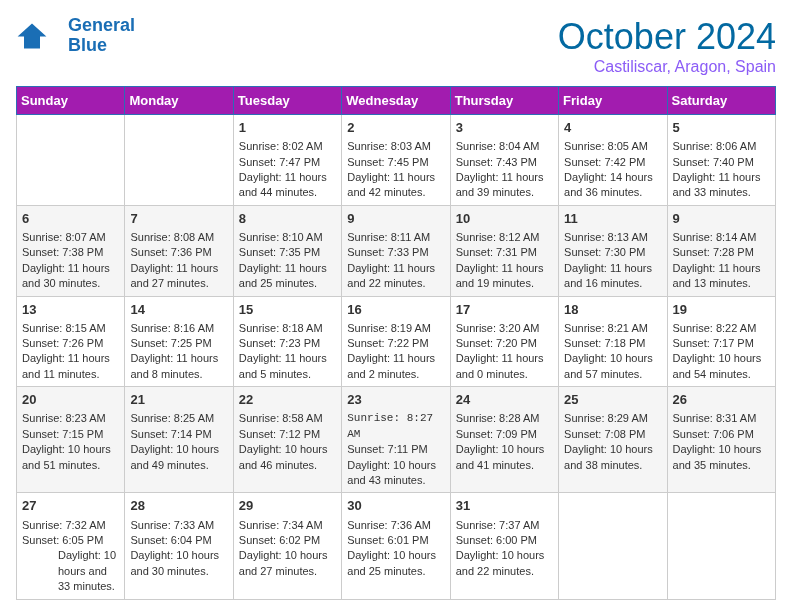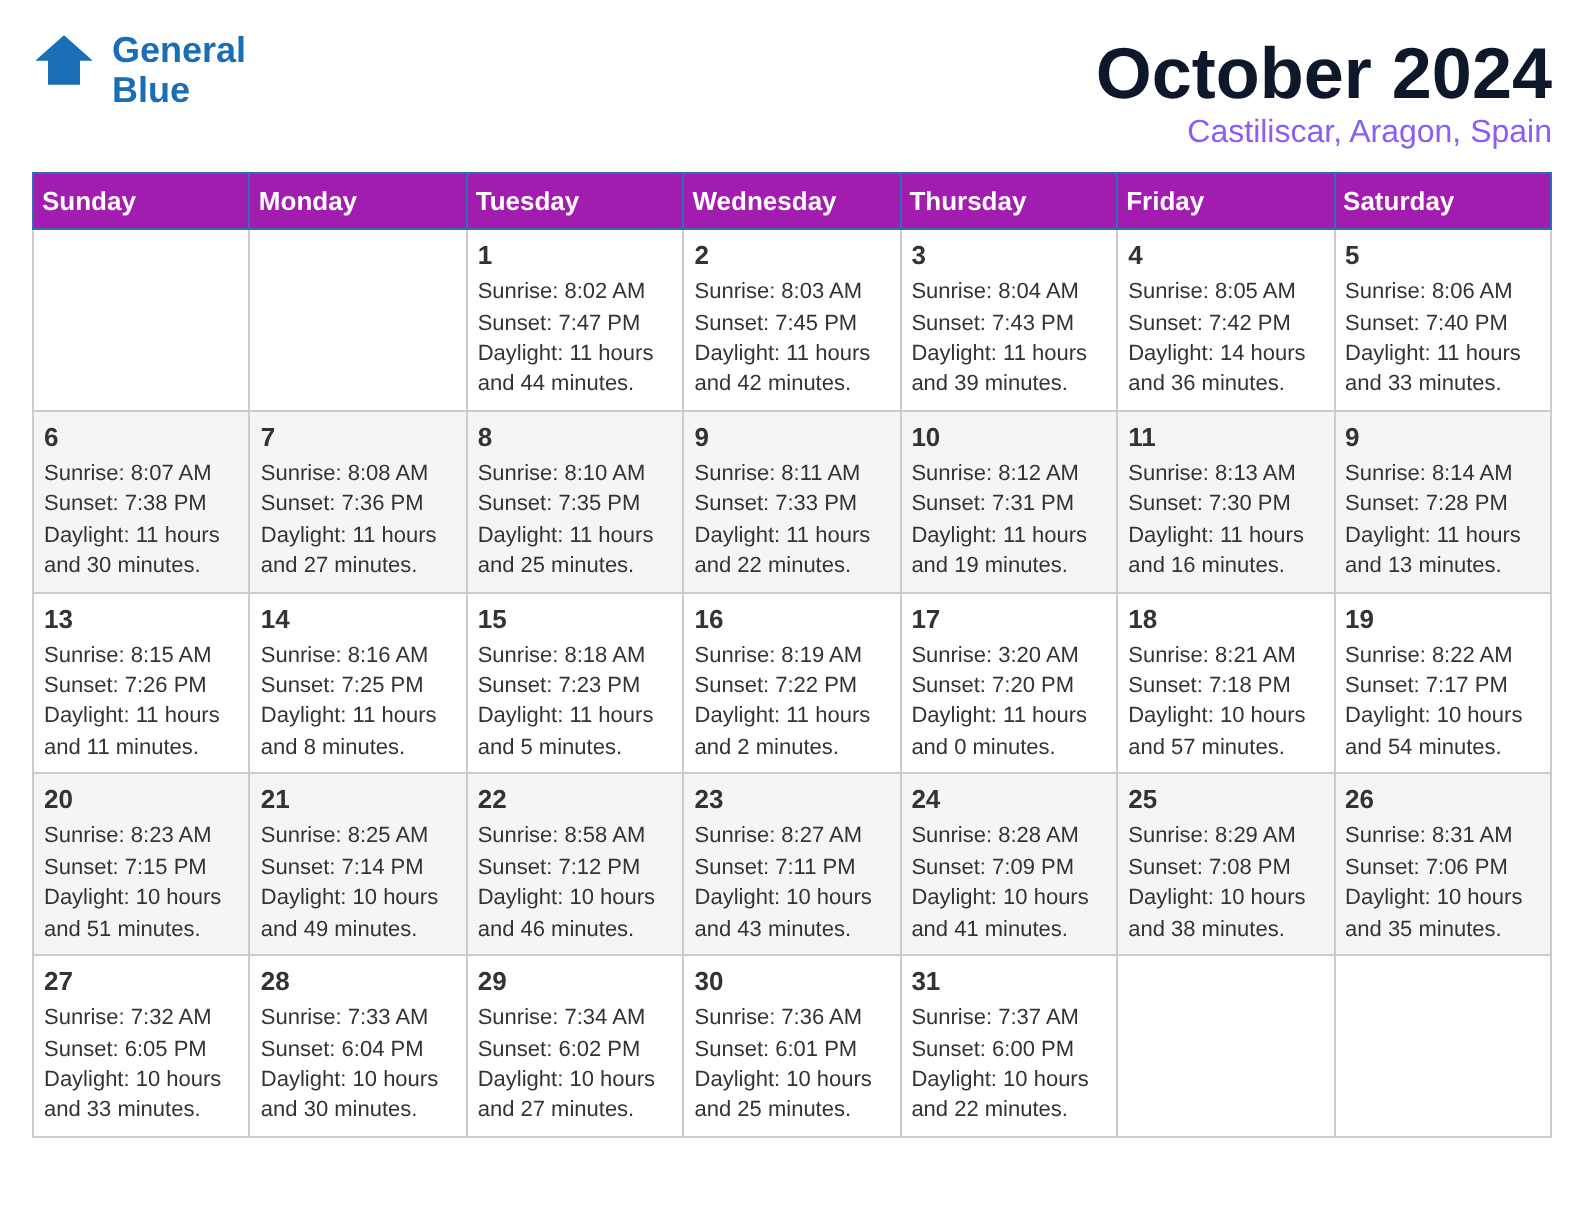--- a/index.html
+++ b/index.html
@@ -11,42 +11,43 @@
       padding: 16px;
     }
     .header {
       display: flex;
       justify-content: space-between;
       align-items: flex-start;
       margin-bottom: 10px;
     }
     .logo {
       display: flex;
-      gap: 8px;
+      align-items: center;
+      gap: 20px;
     }
     .logo-text {
       font-size: 18px;
       font-weight: bold;
       color: #333;
       line-height: 1.1;
     }
     .logo-text span {
       color: #1a6eb5;
     }
     .logo-icon {
       width: 32px;
       height: 28px;
     }
     .title-block {
       text-align: right;
     }
     .month-title {
       font-size: 36px;
-      font-weight: bold;
-      color: #0f172a;
+      font-weight: normal;
+      color: #0369a1;
     }
     .location-title {
       font-size: 16px;
       color: #8b5cf6;
     }
     table {
       width: 100%;
       border-collapse: collapse;
       font-size: 11px;
     }
@@ -253,21 +254,21 @@
           <span style="display: block;">Daylight: 10 hours and 49 minutes.</span>
         </td>
         <td>
           <span class="day-num">22</span>
           <span style="display: block;">Sunrise: 8:58 AM</span>
           <span style="display: block;">Sunset: 7:12 PM</span>
           <span style="display: block;">Daylight: 10 hours and 46 minutes.</span>
         </td>
         <td>
           <span class="day-num">23</span>
-          <span style="display: block;">Sunrise: 8:27 AM</span>
+          <span style="display: block; font-family: Liberation Mono, monospace;">Sunrise: 8:27 AM</span>
           <span style="display: block;">Sunset: 7:11 PM</span>
           <span style="display: block;">Daylight: 10 hours and 43 minutes.</span>
         </td>
         <td>
           <span class="day-num">24</span>
           <span style="display: block;">Sunrise: 8:28 AM</span>
           <span style="display: block;">Sunset: 7:09 PM</span>
           <span style="display: block;">Daylight: 10 hours and 41 minutes.</span>
         </td>
         <td>
@@ -281,21 +282,21 @@
           <span style="display: block;">Sunrise: 8:31 AM</span>
           <span style="display: block;">Sunset: 7:06 PM</span>
           <span style="display: block;">Daylight: 10 hours and 35 minutes.</span>
         </td>
       </tr>
       <tr>
         <td>
           <span class="day-num">27</span>
           <span style="display: block;">Sunrise: 7:32 AM</span>
           <span style="display: block;">Sunset: 6:05 PM</span>
-          <span style="display: block;">Daylight: 10 hours and 33 minutes.</span>
+          <span style="display: block; margin-left: 36px;">Daylight: 10 hours and 33 minutes.</span>
         </td>
         <td>
           <span class="day-num">28</span>
           <span style="display: block;">Sunrise: 7:33 AM</span>
           <span style="display: block;">Sunset: 6:04 PM</span>
           <span style="display: block;">Daylight: 10 hours and 30 minutes.</span>
         </td>
         <td>
           <span class="day-num">29</span>
           <span style="display: block;">Sunrise: 7:34 AM</span>

